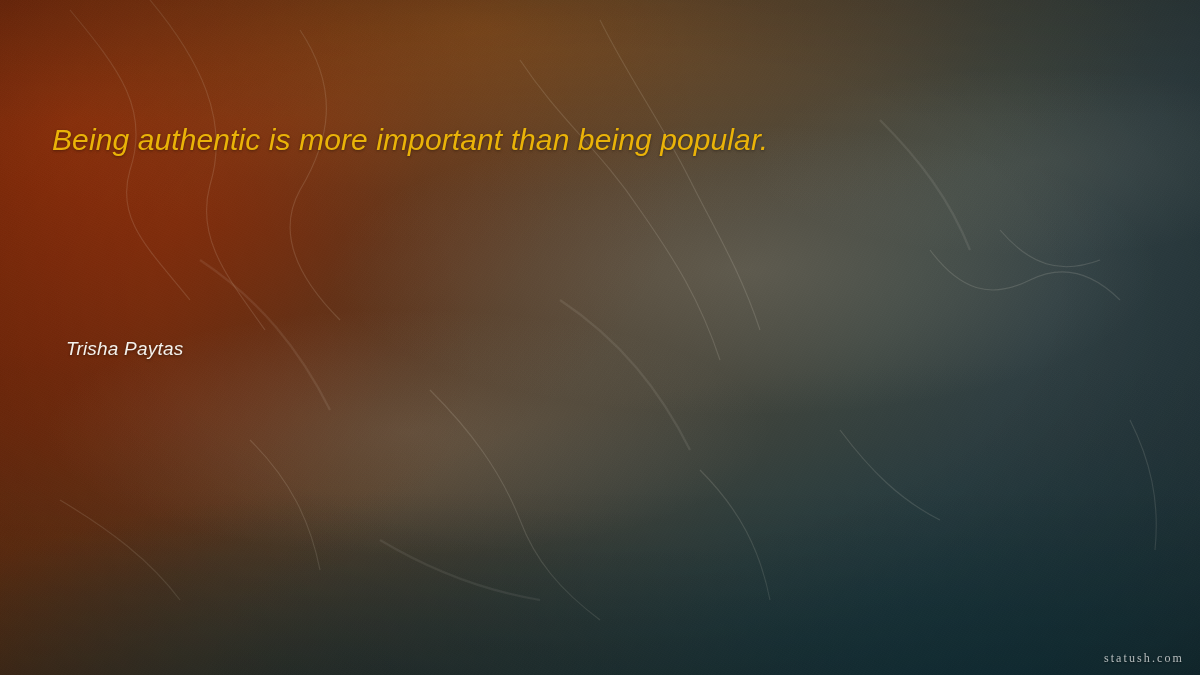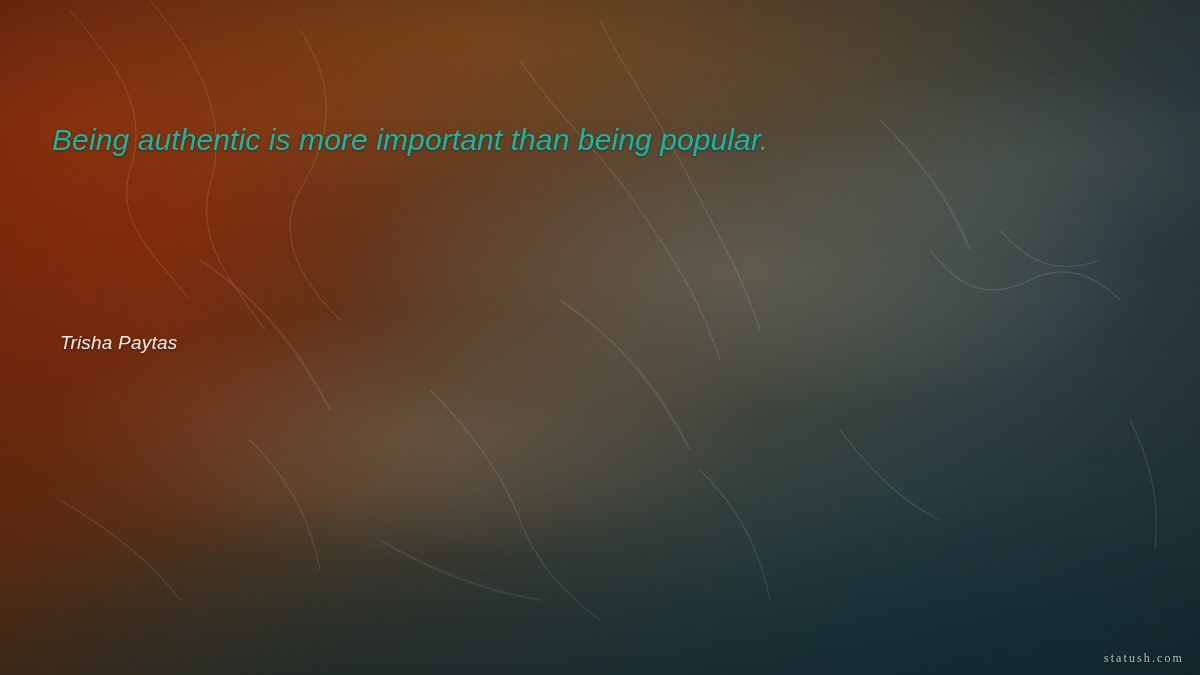--- a/index.html
+++ b/index.html
@@ -150,30 +150,30 @@
     position: absolute;
     left: 52px;
     top: 120px;
     width: 1040px;
     margin: 0;
     font-size: 30px;
     line-height: 40px;
     font-style: italic;
     font-weight: 400;
     letter-spacing: 0.1px;
-    color: #14b8a6;
+    color: #eab308;
     text-shadow: 0 1px 3px rgba(0, 0, 0, 0.38);
     white-space: nowrap;
   }
 
   .quote-author {
     position: absolute;
     left: 52px;
     top: 322px;
-    margin: 8px;
+    margin: 14px;
     font-size: 19px;
     line-height: 26px;
     font-style: italic;
     font-weight: 400;
     letter-spacing: 0.2px;
     color: #f4f1ec;
     text-shadow: 0 1px 3px rgba(0, 0, 0, 0.40);
   }
 
   .watermark {

